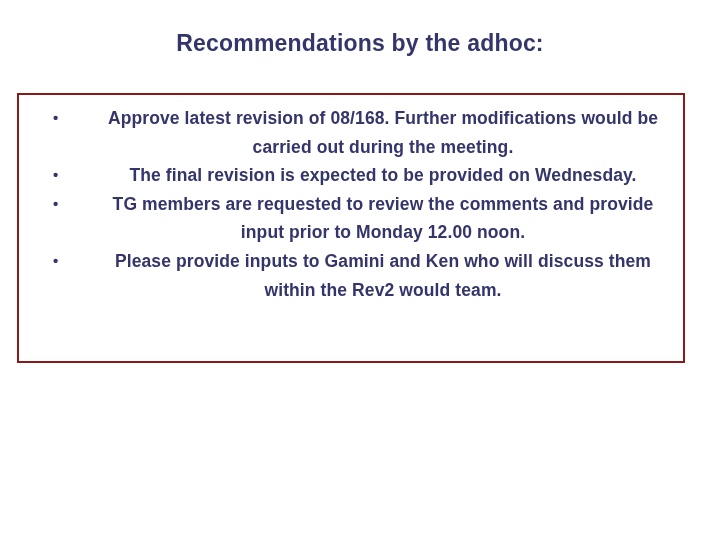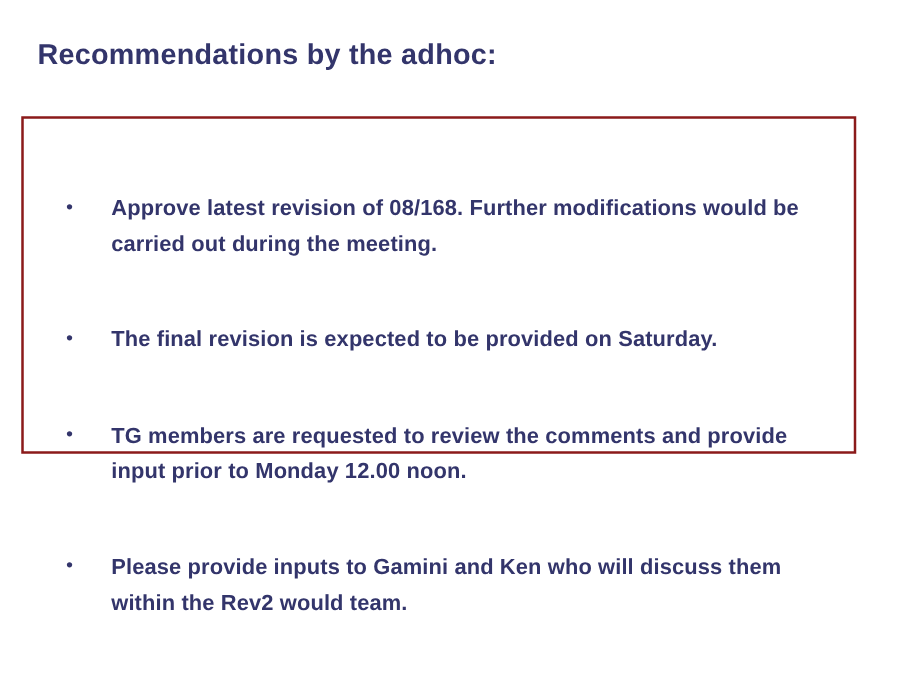--- a/index.html
+++ b/index.html
@@ -11,20 +11,21 @@
     height: 540px;
     background: #ffffff;
     font-family: "Liberation Sans", sans-serif;
     overflow: hidden;
   }
   .slide {
     position: relative;
     width: 696px;
     height: 540px;
     box-sizing: border-box;
+    text-align: center;
   }
   .slide-title {
     position: absolute;
     left: 30px;
     top: 30px;
     width: 660px;
     font-size: 23px;
     font-weight: bold;
     color: #33356b;
     letter-spacing: 0.2px;
@@ -58,41 +59,40 @@
   .bullet-marker {
     position: absolute;
     left: 28px;
     top: 0;
     font-size: 15px;
     line-height: 28.6px;
     color: #33356b;
   }
   .bullet-text {
     display: block;
-    margin-top: 48px;
   }
 </style>
 </head>
 <body>
 
 <div class="slide">
 
   <div class="slide-title">Recommendations by the adhoc:</div>
 
   <div class="content-box">
     <ul class="bullet-list">
 
       <li class="bullet-item">
         <span class="bullet-marker">•</span>
         <span class="bullet-text">Approve latest revision of 08/168. Further modifications would be carried out during the meeting.</span>
       </li>
 
       <li class="bullet-item">
         <span class="bullet-marker">•</span>
-        <span class="bullet-text">The final revision is expected to be provided on Saturday.</span>
+        <span class="bullet-text">The final revision is expected to be provided on Wednesday.</span>
       </li>
 
       <li class="bullet-item">
         <span class="bullet-marker">•</span>
         <span class="bullet-text">TG members are requested to review the comments and provide input prior to Monday 12.00 noon.</span>
       </li>
 
       <li class="bullet-item">
         <span class="bullet-marker">•</span>
         <span class="bullet-text">Please provide inputs to Gamini and Ken who will discuss them within the Rev2 would team.</span>

